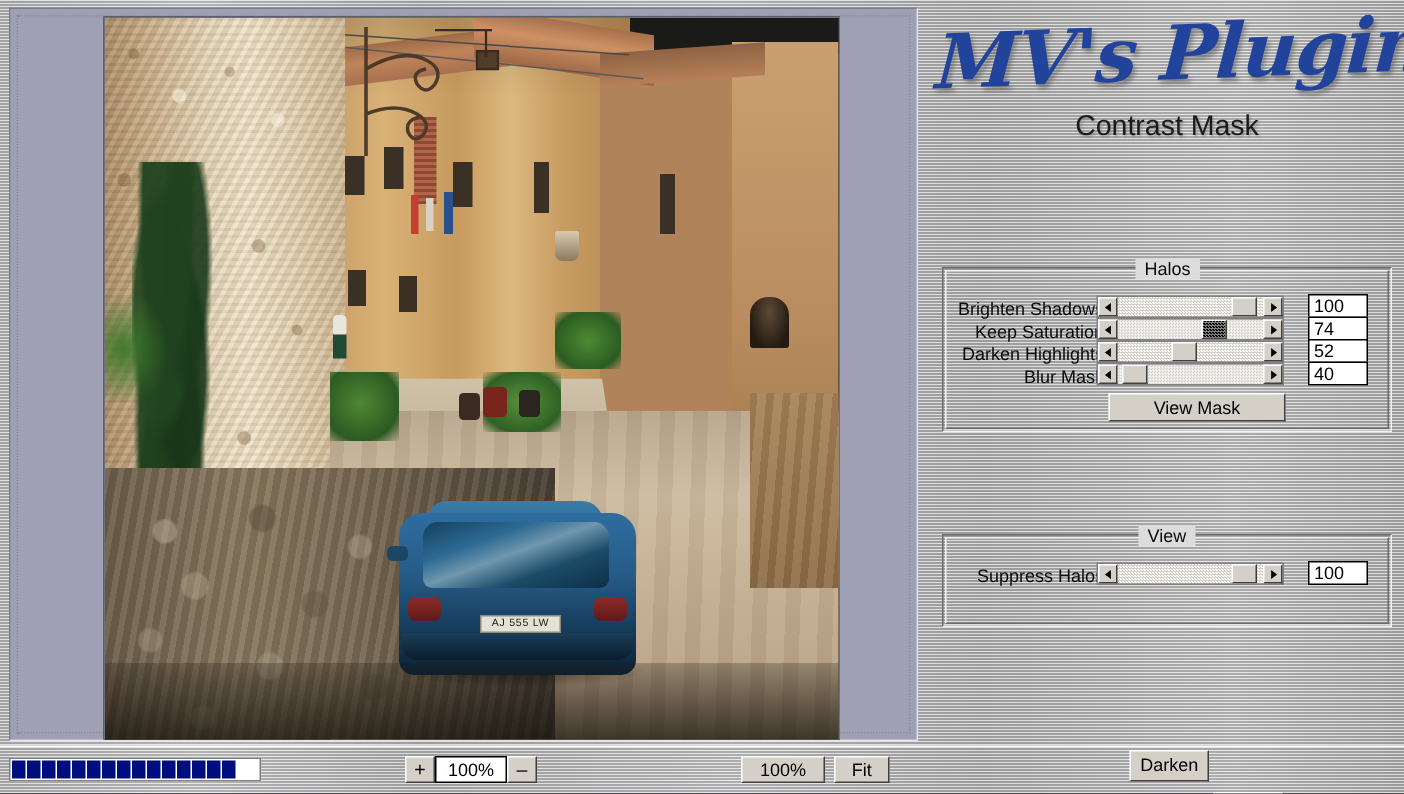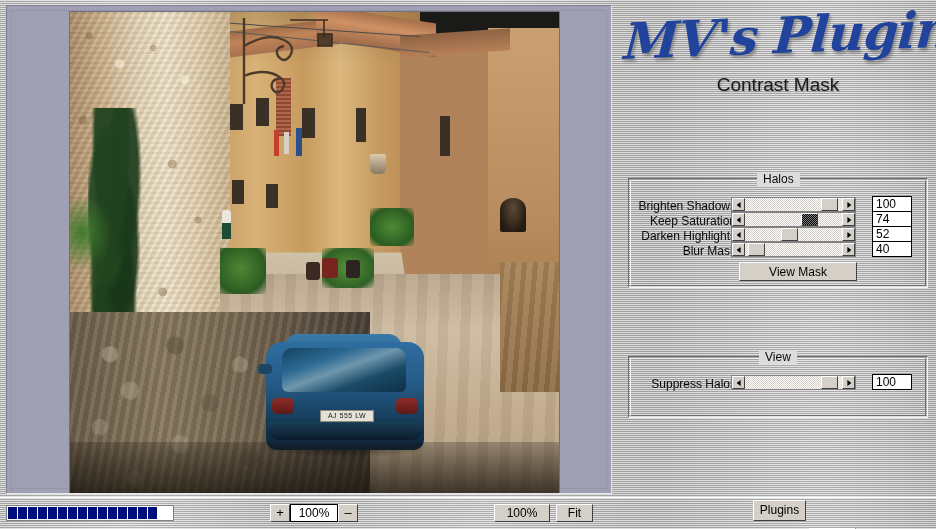--- a/index.html
+++ b/index.html
@@ -690,21 +690,21 @@
   <div class="slider" style="position:absolute; left:731px; top:375px; width:125px;">
     <div class="sl-btn left"></div>
     <div class="sl-track">
       <div class="sl-thumb" style="left: 76px;"></div>
     </div>
     <div class="sl-btn right"></div>
   </div>
   <div class="numfield" style="left:872px; top:374px;">100</div>
 
 
-  <div class="btn" id="cancel-btn">Plugins</div>
+  <div class="btn" id="cancel-btn">Darken</div>
   <div class="btn" id="ok-btn">OK</div>
 
   <div id="statusbar">
     <div id="progress">
         <div class="pseg" style="background: rgb(0, 15, 125);"></div>
         <div class="pseg" style="background: rgb(0, 15, 125);"></div>
         <div class="pseg" style="background: rgb(0, 15, 125);"></div>
         <div class="pseg" style="background: rgb(0, 15, 125);"></div>
         <div class="pseg" style="background: rgb(0, 15, 125);"></div>
         <div class="pseg" style="background: rgb(0, 15, 125);"></div>

